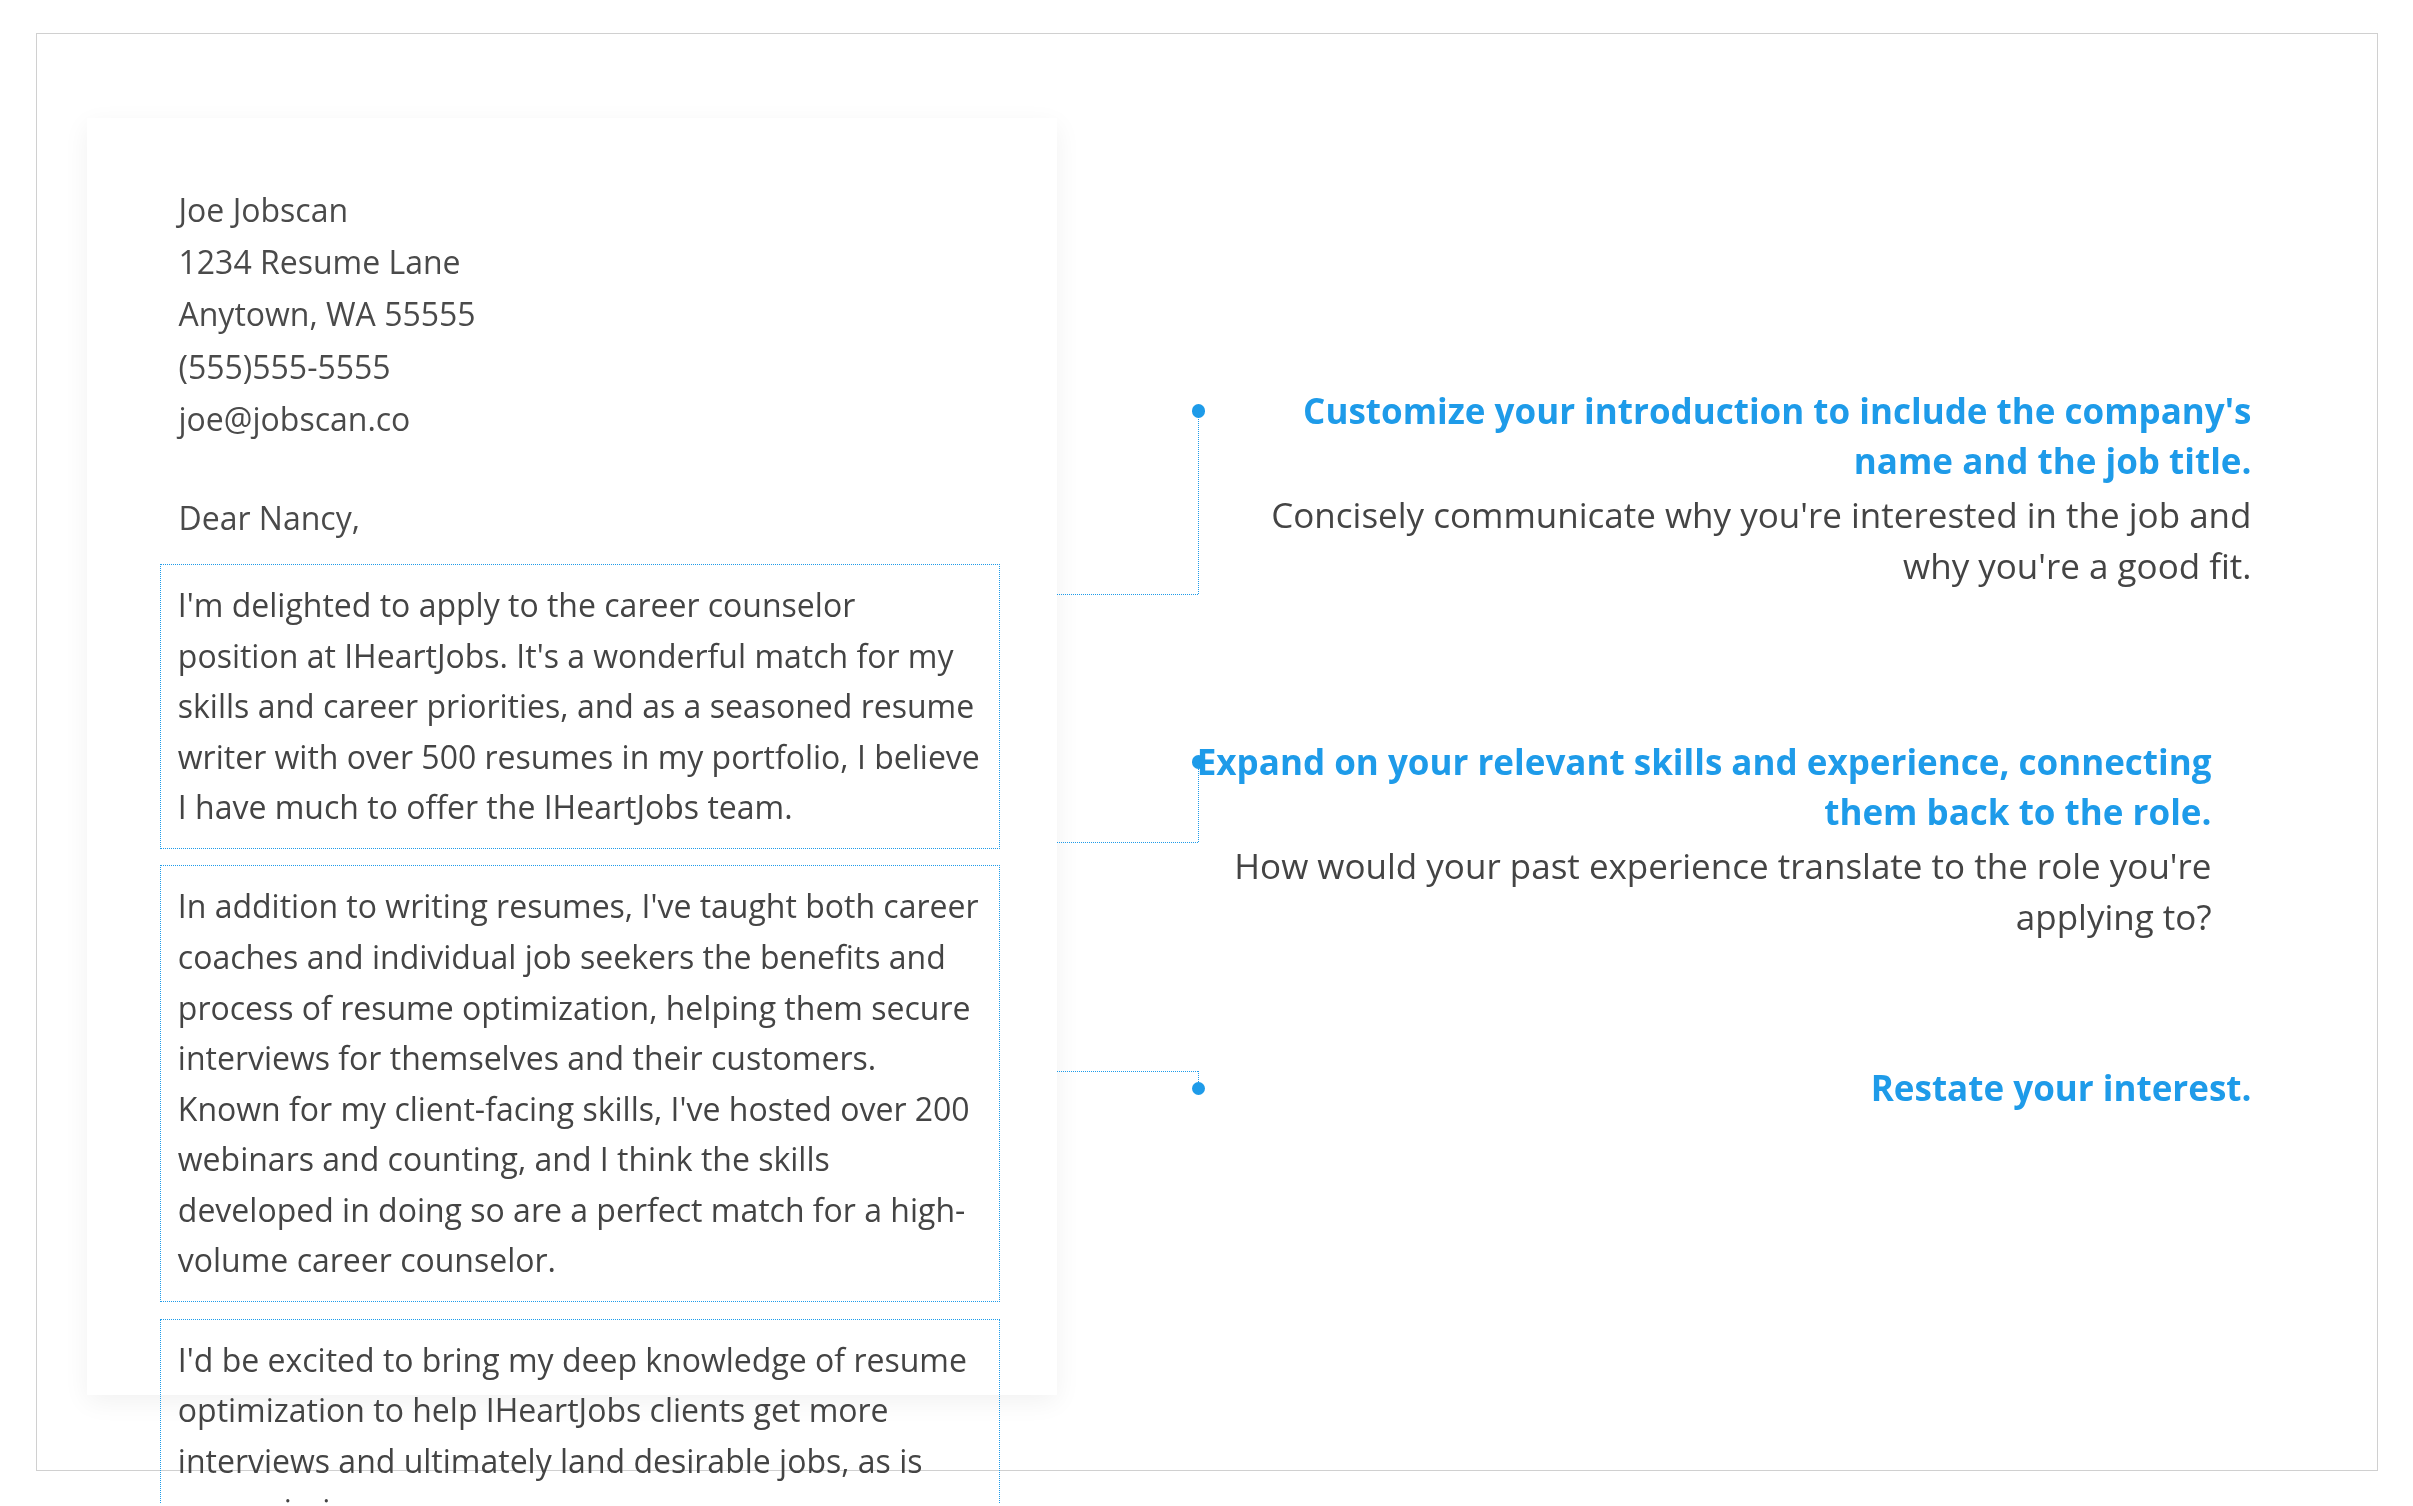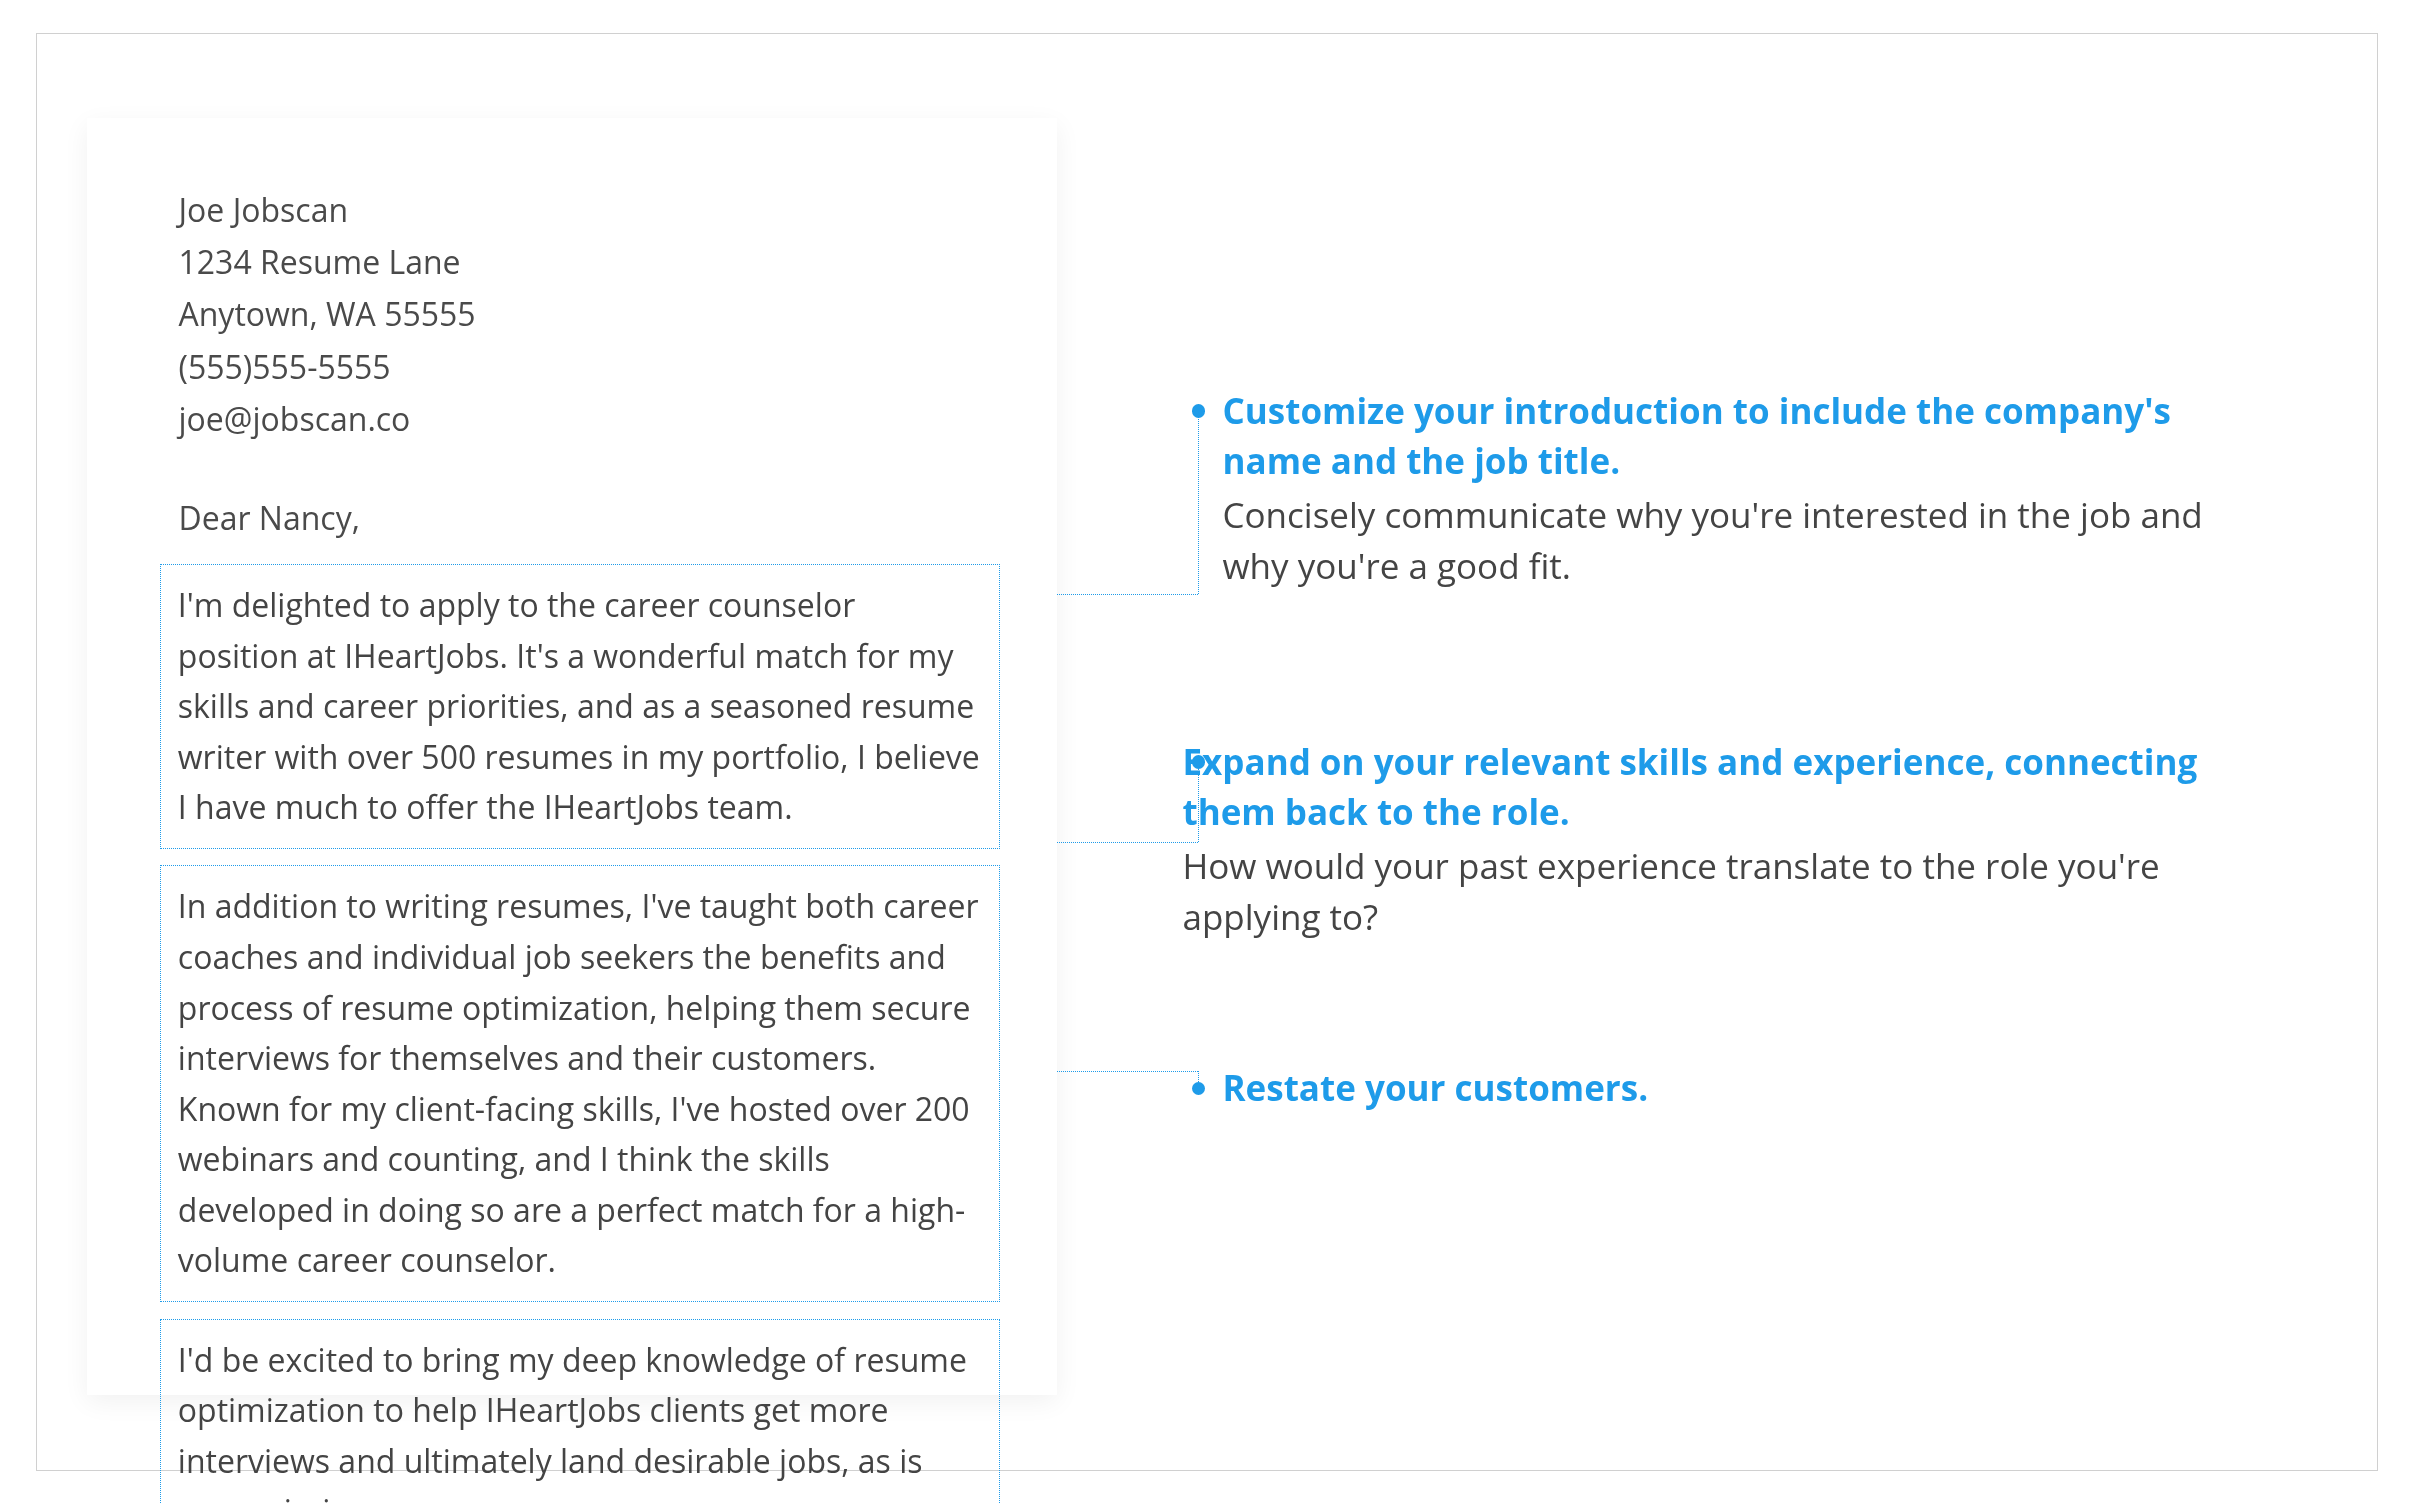--- a/index.html
+++ b/index.html
@@ -66,20 +66,21 @@
     border-radius: 50%;
     background: #1e9be9;
   }
   .annotations {
     flex: 1;
     padding-left: 23.4px;
   }
   .anno {
     position: absolute;
     width: 1029px;
+    text-align: right;
   }
   .anno .title {
     font-size: 35px;
     font-weight: 700;
     color: #1e9be9;
     line-height: 1.42;
     margin-bottom: 5px;
   }
   .anno .body {
     font-size: 35px;
@@ -133,19 +134,19 @@
     <div class="annotations">
       <div class="anno" id="anno1" style="left: 1136px; top: 268px;">
         <div class="title">Customize your introduction to include the company's name and the job title.</div>
         <div class="body">Concisely communicate why you're interested in the job and why you're a good fit.</div>
       </div>
       <div class="anno" id="anno2" style="left: 1096px; top: 619px;">
         <div class="title">Expand on your relevant skills and experience, connecting them back to the role.</div>
         <div class="body">How would your past experience translate to the role you're applying to?</div>
       </div>
       <div class="anno" id="anno3" style="left: 1136px; top: 945px;">
-        <div class="title">Restate your customers.</div>
+        <div class="title">Restate your interest.</div>
       </div>
     </div>
 
   </div>
 </div>
 
 
 </body></html>

